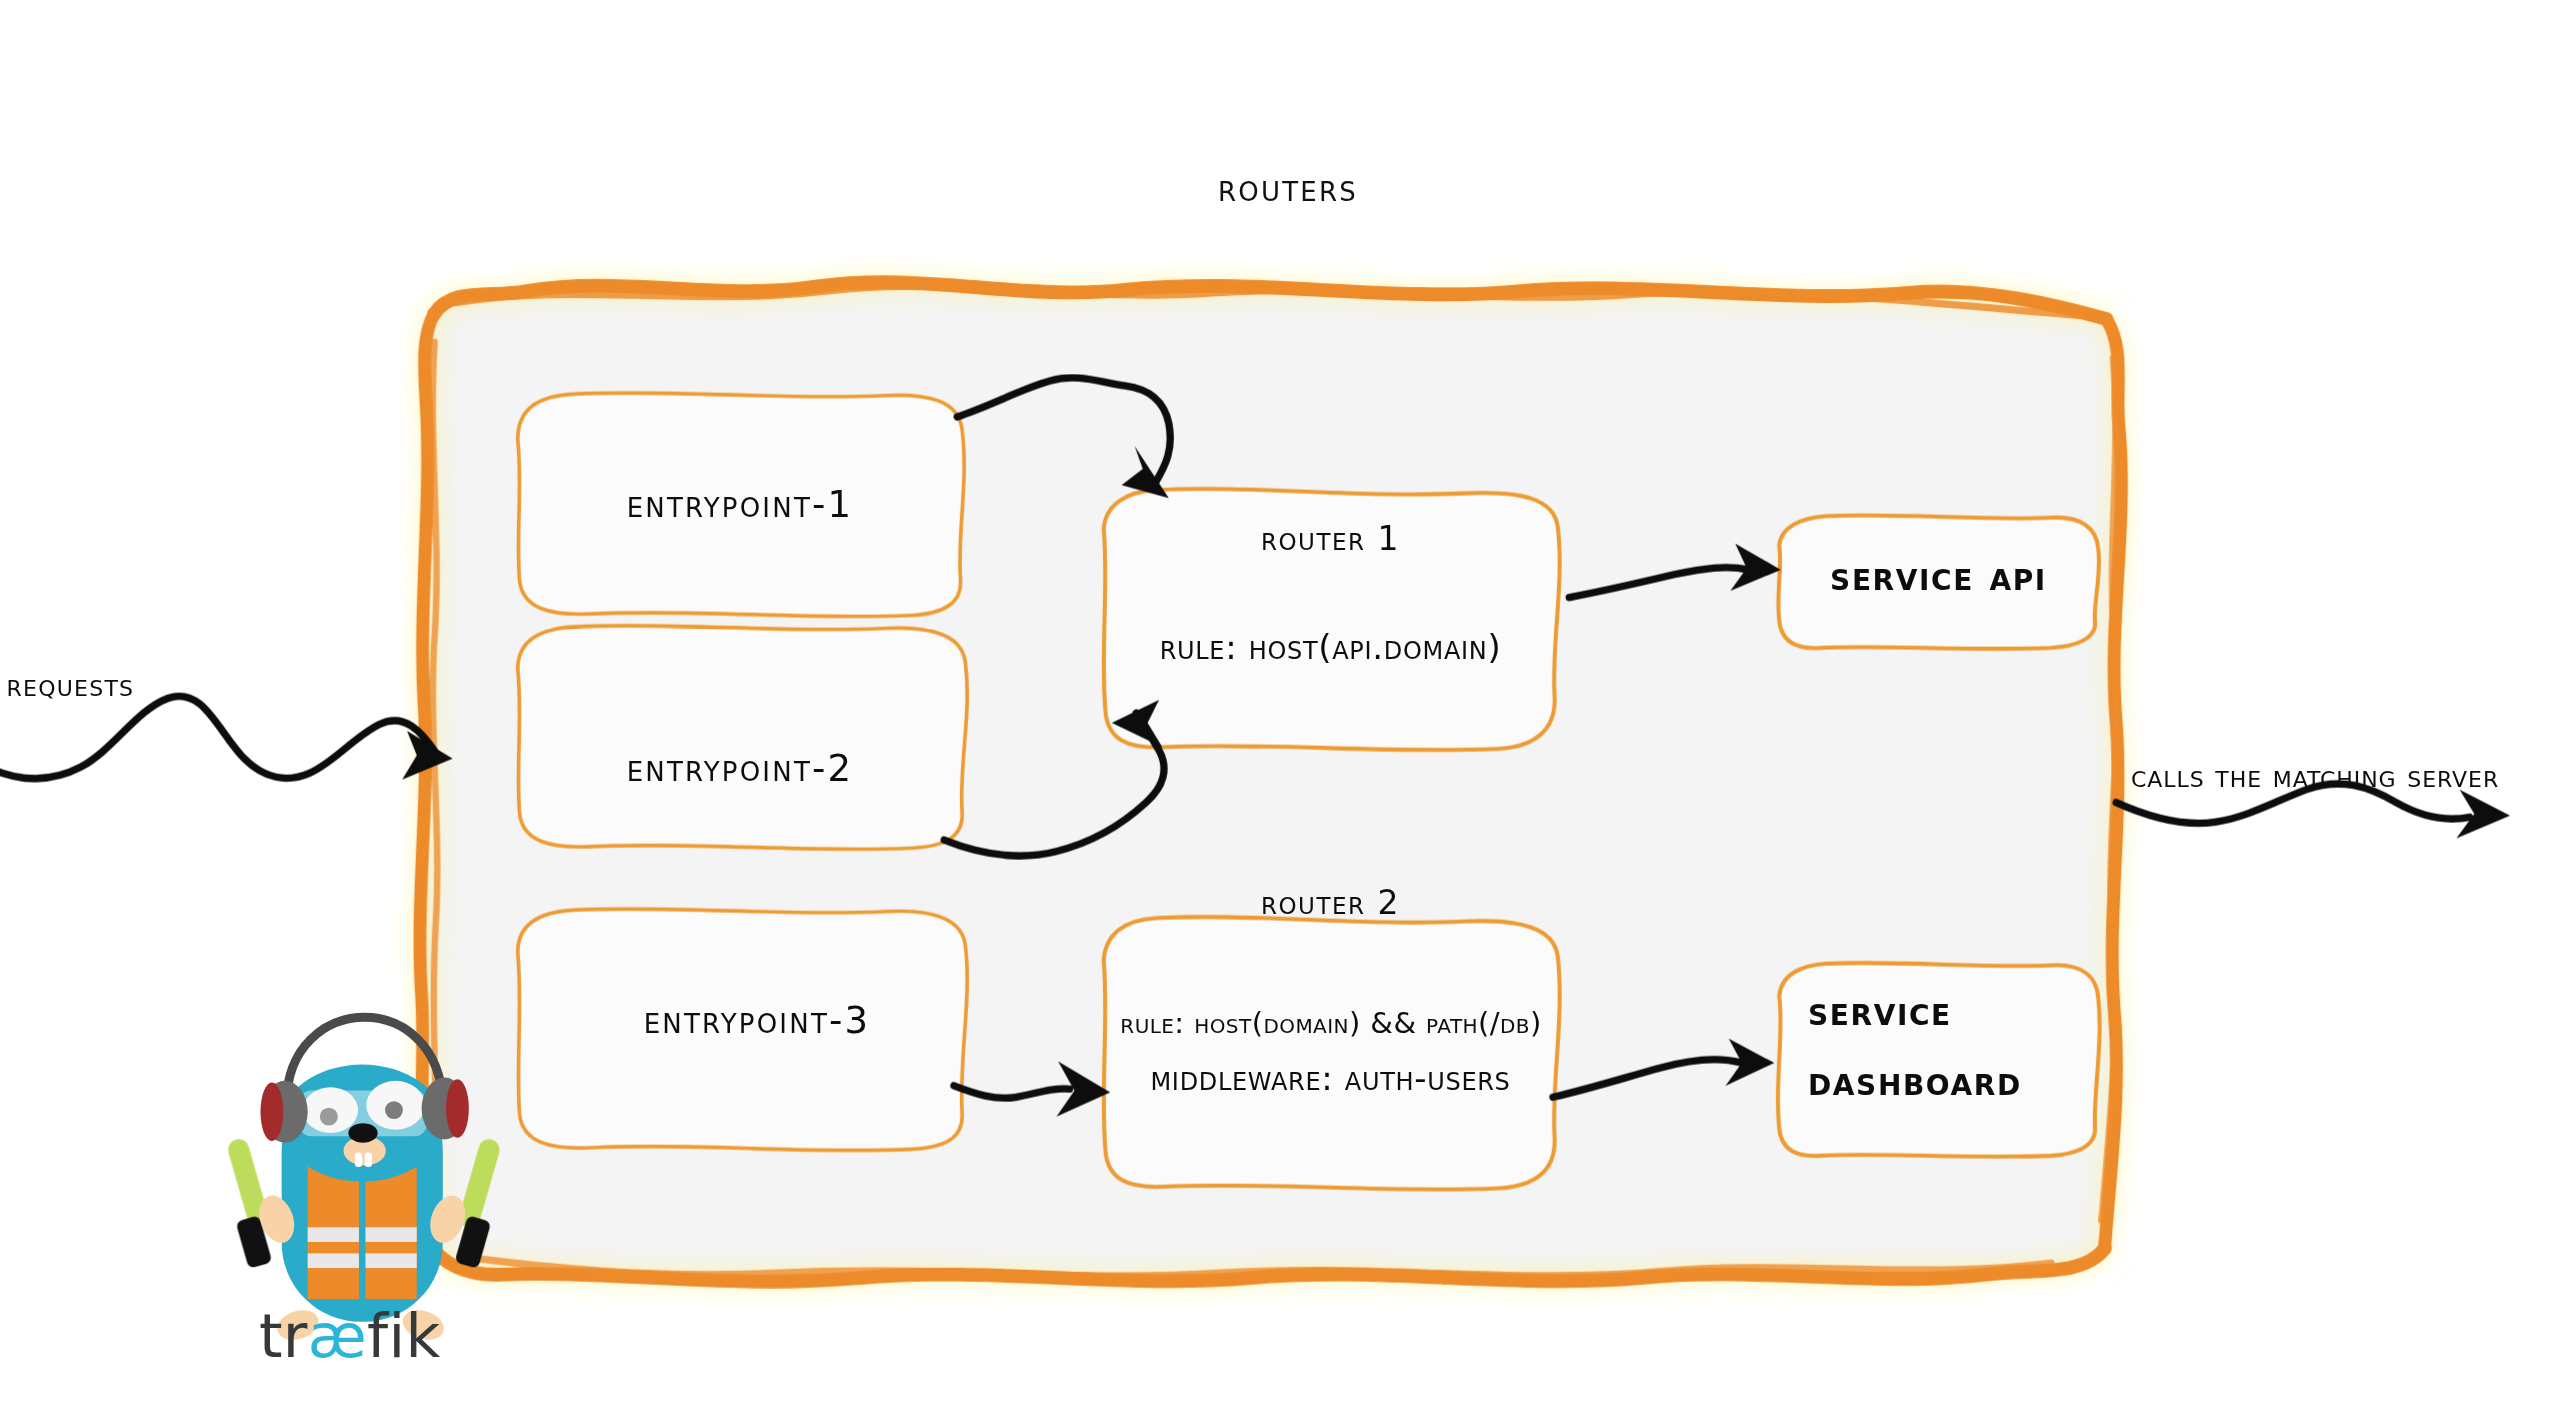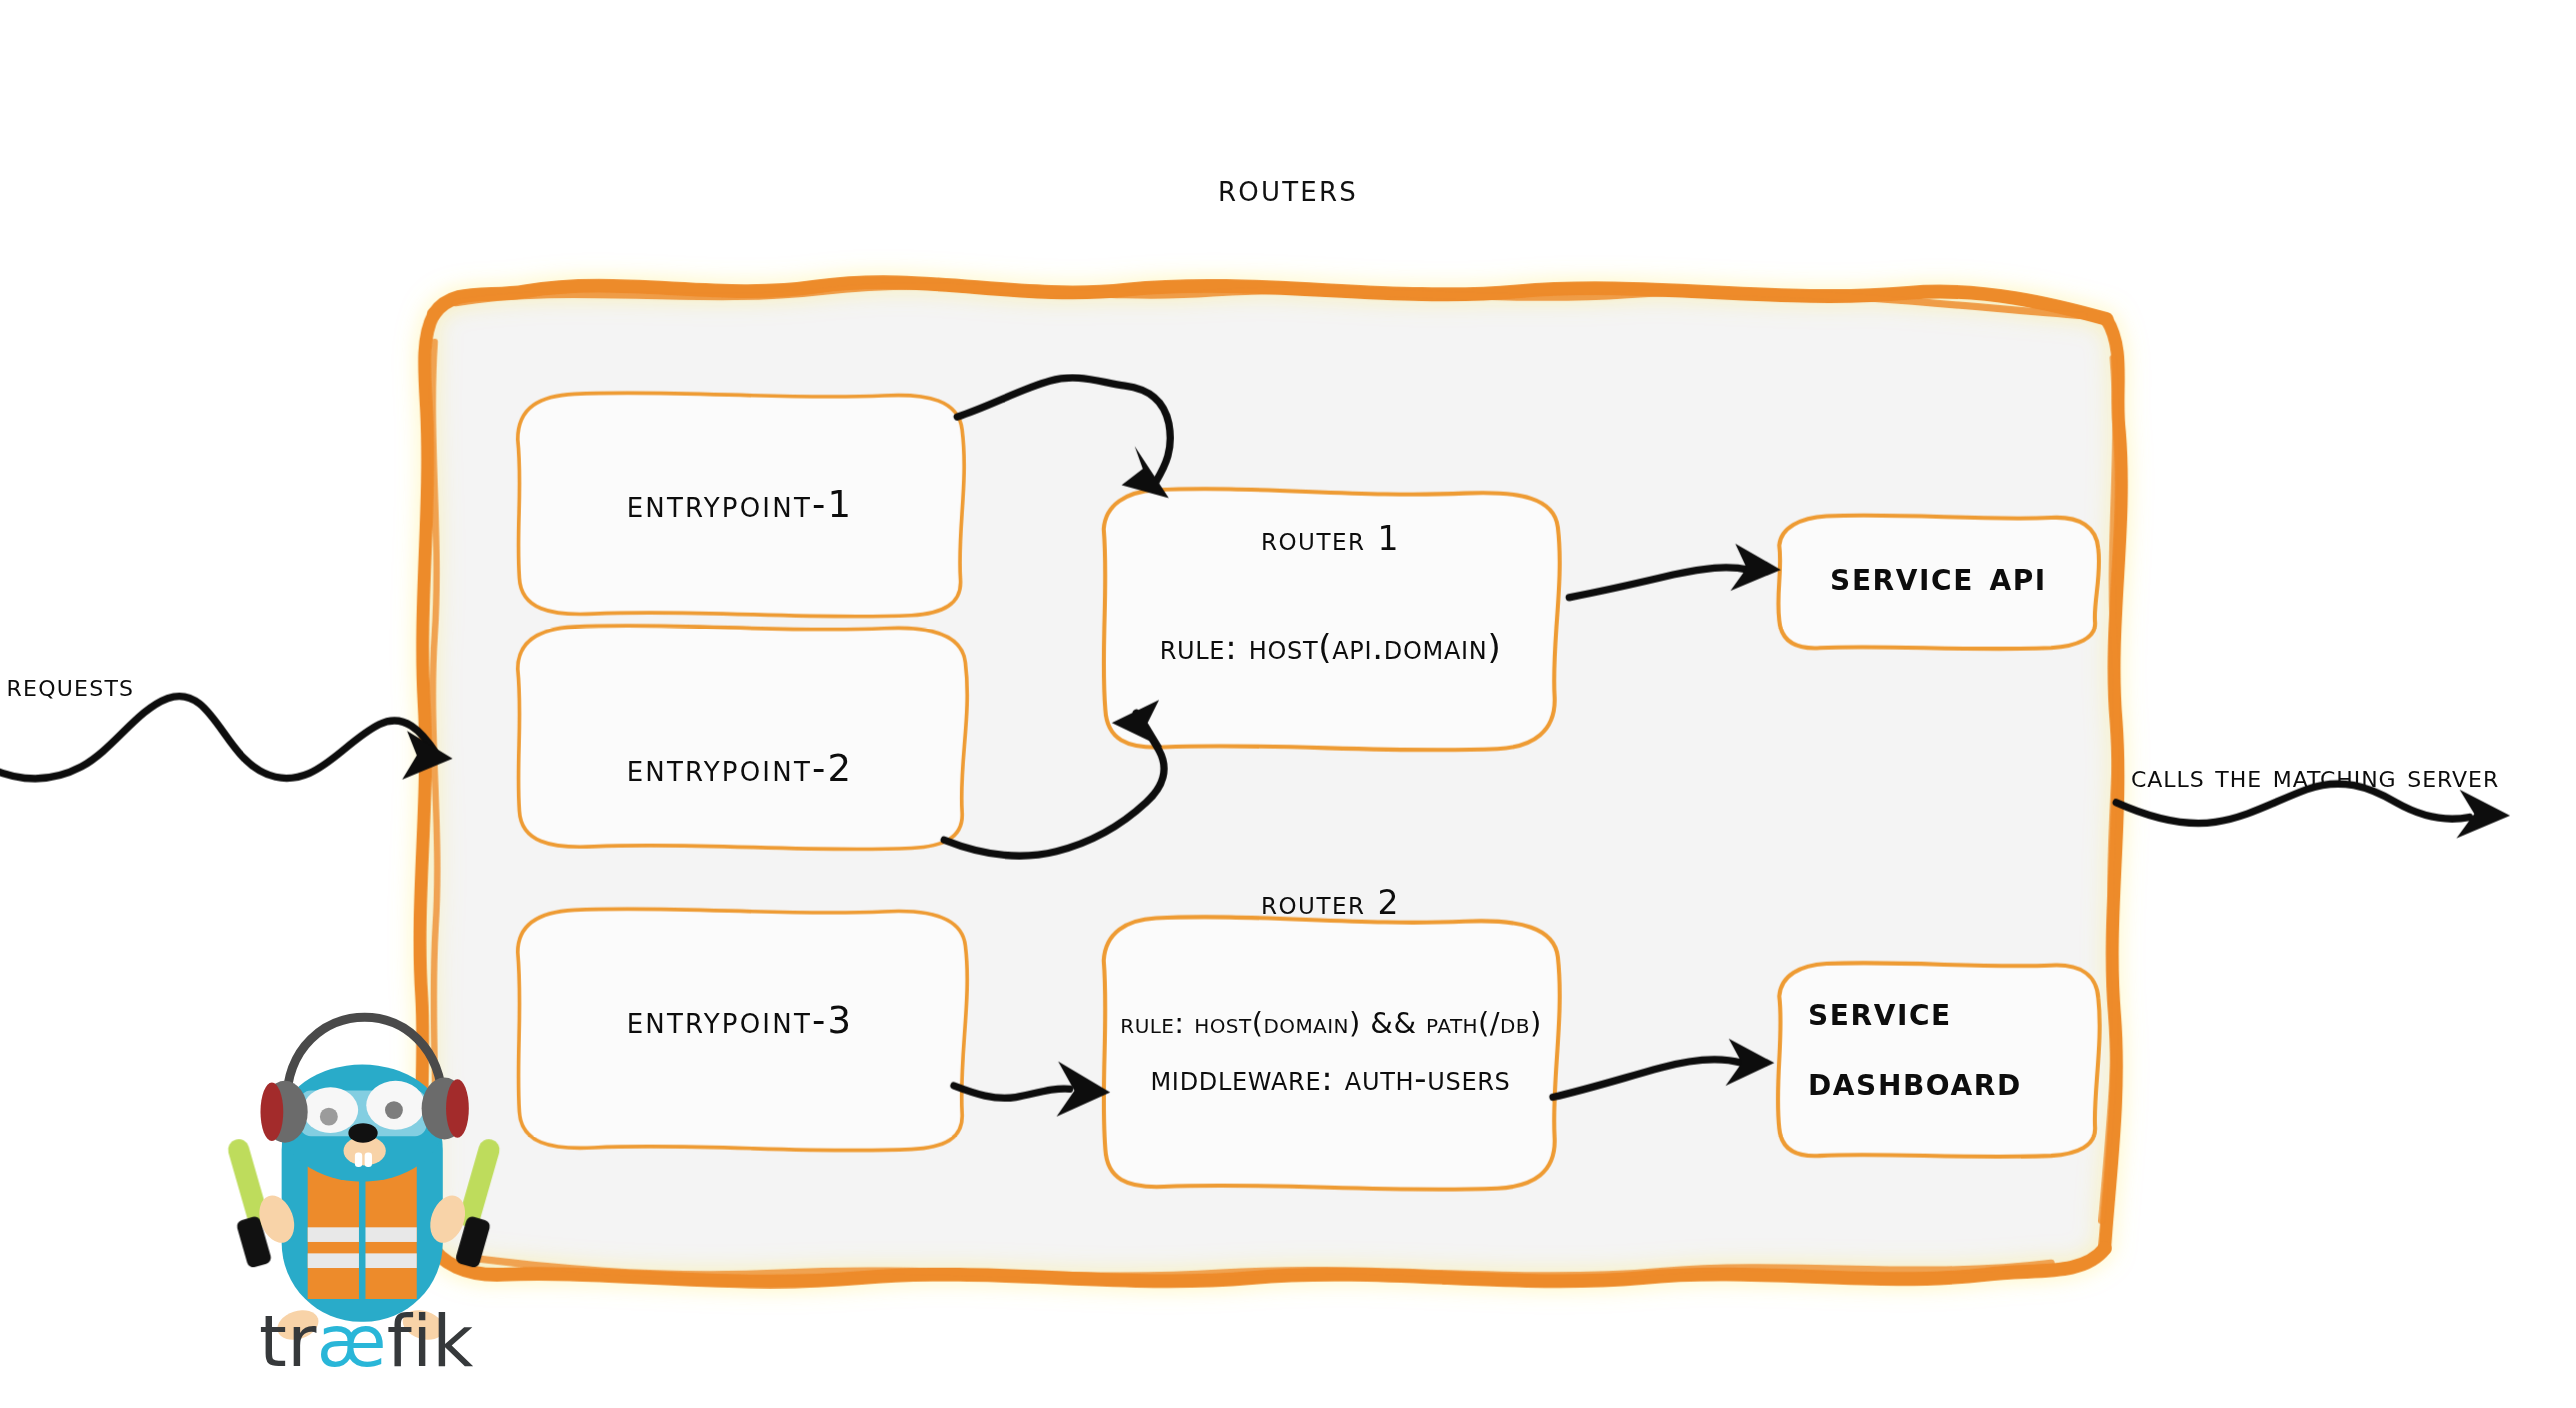--- a/index.html
+++ b/index.html
@@ -105,21 +105,21 @@
   .service-left {
     text-align: left;
   }
 
   
   #traefik-wordmark {
     position: absolute;
     left: 259px;
     top: 1306px;
     font-family: "DejaVu Sans", sans-serif;
-    font-size: 71px;
+    font-size: 60px;
     font-weight: 400;
     letter-spacing: 0.005em;
     color: #36393b;
     line-height: 1;
   }
   #traefik-wordmark .ae { color: #29b6d8; }
 </style>
 </head>
 <body>
 
@@ -305,21 +305,21 @@
   <div class="layer">
 
     <div class="hand" id="diagram-title">Routers</div>
 
     <div class="hand" id="requests-label">Requests</div>
 
     <div class="hand" id="calls-label">Calls the matching server</div>
 
     <div class="node-label ep-label" style="left:518px; top:483px; width:444px;">entrypoint-1</div>
     <div class="node-label ep-label" style="left:518px; top:716px; width:444px;margin-top:31px;">entrypoint-2</div>
-    <div class="node-label ep-label" style="left:518px; top:999px; width:444px;">entrypoint-3</div>
+    <div class="node-label ep-label" style="left:518px; top:999px; width:444px;padding-left:17px;">entrypoint-3</div>
 
     <div class="node-label router-title" style="left:1105px; top:519px; width:451px;">Router 1</div>
     <div class="node-label router-rule" style="left:1087px; top:627px; width:487px;">rule: Host(api.domain)</div>
 
     <div class="node-label router-title" style="left:1105px; top:883px; width:451px;">Router 2</div>
     <div class="node-label router-rule-small" style="left:1086px; top:1006px; width:490px;">rule: Host(domain) &amp;&amp; Path(/db)</div>
     <div class="node-label router-rule" style="left:1087px; top:1058px; width:487px;">Middleware: auth-users</div>
 
     <div class="node-label service-label" style="left:1779px; top:553px; width:319px;">Service API</div>
     <div class="node-label service-label service-left" style="left:1808px; top:988px; width:293px;">Service</div>

